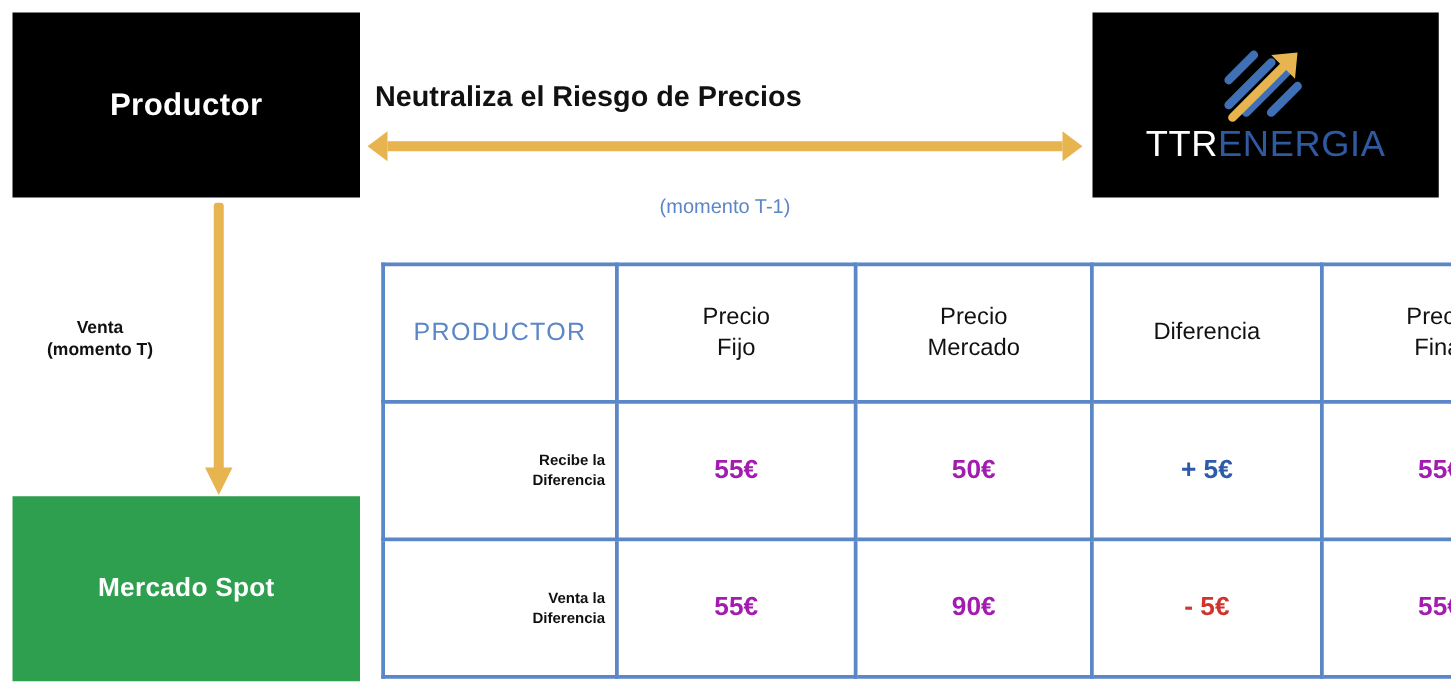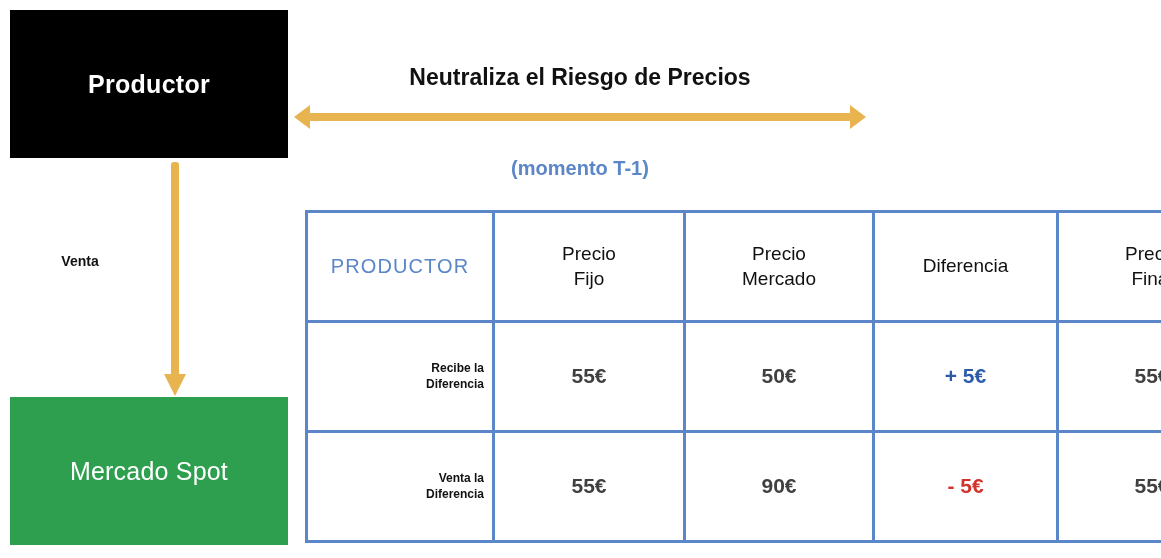--- a/index.html
+++ b/index.html
@@ -71,40 +71,39 @@
     color: #2f5aa0;
     font-weight: 300;
   }
 
   
   .hz-title {
     position: absolute;
     left: 300px;
     top: 64px;
     width: 560px;
-    text-align: center;
     font-size: 23px;
     font-weight: bold;
     color: #111111;
   }
   .hz-arrow {
     position: absolute;
     left: 292px;
     top: 102px;
     width: 576px;
     height: 30px;
   }
   .moment-t1 {
     position: absolute;
     left: 300px;
     top: 157px;
     width: 560px;
     text-align: center;
-    font-size: 20px;
-    font-weight: bold;
+    font-size: 16px;
+    font-weight: normal;
     color: #5b86c7;
   }
 
   
   .vt-arrow {
     position: absolute;
     left: 160px;
     top: 162px;
     width: 30px;
     height: 236px;
@@ -128,22 +127,22 @@
     top: 397px;
     width: 278px;
     height: 148px;
     background: #2e9e4f;
     display: flex;
     align-items: center;
     justify-content: center;
   }
   .spot-label {
     color: #ffffff;
-    font-size: 25px;
-    font-weight: normal;
+    font-size: 21px;
+    font-weight: bold;
     letter-spacing: 0.2px;
   }
 
   
   .price-table {
     position: absolute;
     left: 305px;
     top: 210px;
     width: 845px;
     border-collapse: collapse;
@@ -175,21 +174,21 @@
   }
   td.rowlabel {
     text-align: right;
     padding-left: 34px;
     font-size: 12px;
     font-weight: bold;
     color: #111111;
     margin-left: 17px;
   }
   td.val {
-    color: #404040;
+    color: #a21caf;
     font-weight: bold;
     font-size: 21px;
   }
   td.val.pos { color: #2d5ba8; }
   td.val.neg { color: #d0342c; }
 </style>
 </head>
 <body>
 
 <div id="stage">
@@ -203,30 +202,48 @@
   <div class="hz-arrow">
     <svg width="576" height="30" viewBox="0 0 576 30" xmlns="http://www.w3.org/2000/svg">
       <rect x="18" y="11" width="540" height="8" fill="#e8b44f"></rect>
       <path d="M 18 3 L 2 15 L 18 27 Z" fill="#e8b44f"></path>
       <path d="M 558 3 L 574 15 L 558 27 Z" fill="#e8b44f"></path>
     </svg>
   </div>
 
   <div class="moment-t1">(momento T-1)</div>
 
+  <div class="logo-box">
+    <svg class="logo-mark" viewBox="0 0 74 62" xmlns="http://www.w3.org/2000/svg">
+      <g stroke="#3f6fb5" stroke-width="7" stroke-linecap="round">
+        <line x1="7" y1="26" x2="27" y2="6"></line>
+        <line x1="7" y1="46" x2="41" y2="12"></line>
+        <line x1="21" y1="52" x2="55" y2="18"></line>
+        <line x1="41" y1="52" x2="62" y2="31"></line>
+      </g>
+      <g>
+        <line x1="10" y1="56" x2="56" y2="10" stroke="#e8b44f" stroke-width="7" stroke-linecap="round"></line>
+        <path d="M 41 6 L 62 4 L 60 25 Z" fill="#e8b44f"></path>
+      </g>
+    </svg>
+    <div class="logo-wordmark">
+      <span class="logo-ttr">TTR</span><span class="logo-energia">ENERGIA</span>
+    </div>
+  </div>
 
   <div class="vt-arrow">
     <svg width="30" height="236" viewBox="0 0 30 236" xmlns="http://www.w3.org/2000/svg">
       <rect x="11" y="0" width="8" height="216" fill="#e8b44f" rx="3"></rect>
       <path d="M 4 212 L 15 234 L 26 212 Z" fill="#e8b44f"></path>
     </svg>
   </div>
 
   <div class="venta-label">
     <div>Venta</div>
+    <div>(momento T)</div>
   </div>
 
   <div class="spot-box">
     <span class="spot-label">Mercado Spot</span>
   </div>
 
   <table class="price-table">
     <tbody>
       <tr>
         <td class="col-label hdr-producer">PRODUCTOR</td>

